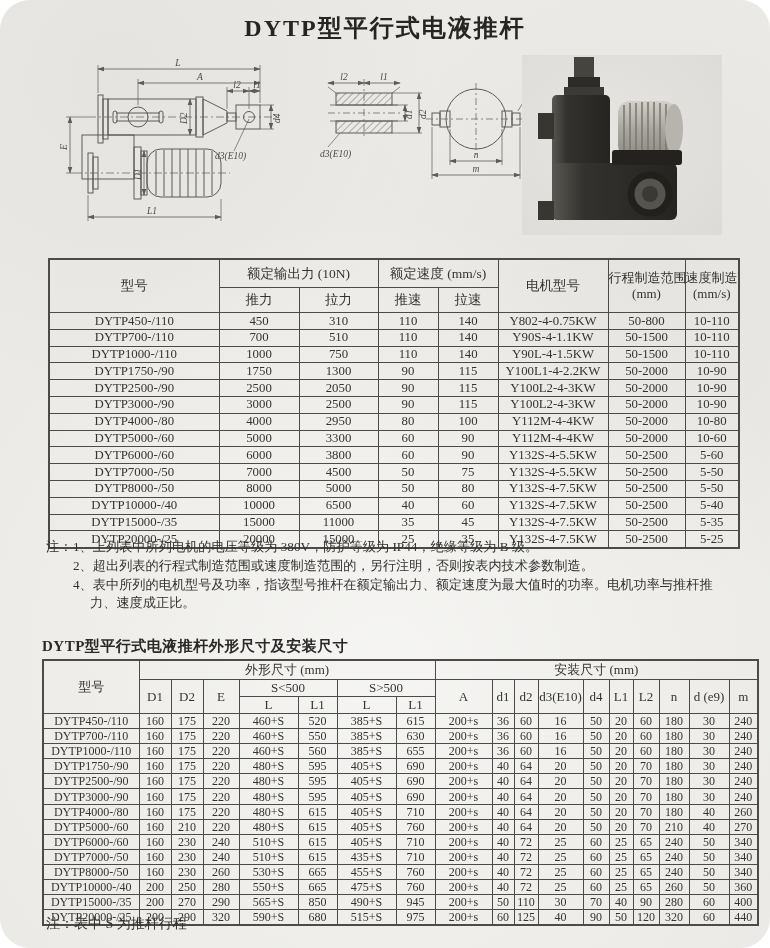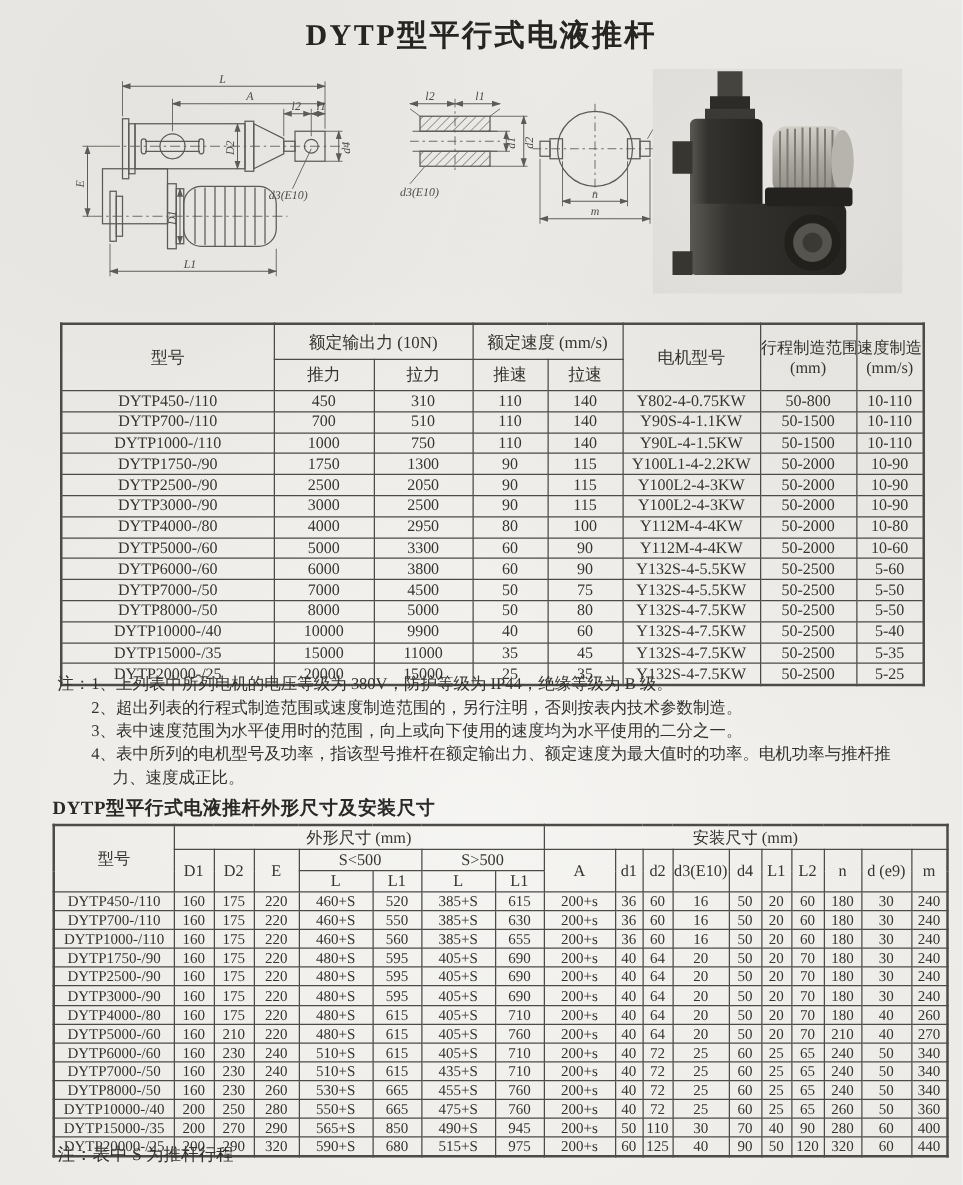--- a/index.html
+++ b/index.html
@@ -5,20 +5,21 @@
   html,body{margin:0;padding:0;}
   .page{
     position:relative;width:770px;height:948px;overflow:hidden;
     background:#ebeae6;
     background-image:
       radial-gradient(circle at 15% 8%, rgba(120,120,115,.06), transparent 30%),
       radial-gradient(circle at 85% 30%, rgba(120,120,115,.05), transparent 35%),
       radial-gradient(circle at 50% 70%, rgba(255,255,255,.5), transparent 60%);
     font-family:"Liberation Serif","DejaVu Serif",serif;
     color:#2e2d2b;
+    border-radius:30px;
   }
   .title{
     position:absolute;top:12px;left:0;width:100%;
     text-align:center;font-size:24px;font-weight:bold;letter-spacing:2px;
     margin:0;color:#262523;
   }
   .figure{position:absolute;top:55px;left:30px;width:500px;height:180px;}
   .photo{position:absolute;top:55px;left:522px;width:200px;height:180px;}
   .section-title{
     position:absolute;left:46px;font-size:15px;font-weight:bold;color:#2a2927;
@@ -375,21 +376,21 @@
           <td>5000</td>
           <td>50</td>
           <td>80</td>
           <td>Y132S-4-7.5KW</td>
           <td>50-2500</td>
           <td>5-50</td>
         </tr>
         <tr>
           <td>DYTP10000-/40</td>
           <td>10000</td>
-          <td>9900</td>
+          <td>6500</td>
           <td>40</td>
           <td>60</td>
           <td>Y132S-4-7.5KW</td>
           <td>50-2500</td>
           <td>5-40</td>
         </tr>
         <tr>
           <td>DYTP15000-/35</td>
           <td>15000</td>
           <td>11000</td>
@@ -410,21 +411,20 @@
           <td>5-25</td>
         </tr>
       </tbody>
   </table>
 
   <div class="notes">
     <span class="lbl">注：</span>
     <div class="items" id="notes-items">
         <div class="note-item">1、上列表中所列电机的电压等级为 380V，防护等级为 IP44，绝缘等级为 B 级。</div>
         <div class="note-item">2、超出列表的行程式制造范围或速度制造范围的，另行注明，否则按表内技术参数制造。</div>
-        <div class="note-item">3、表中速度范围为水平使用时的范围，向上或向下使用的速度均为水平使用的二分之一。</div>
         <div class="note-item">4、表中所列的电机型号及功率，指该型号推杆在额定输出力、额定速度为最大值时的功率。电机功率与推杆推力、速度成正比。</div>
       </div>
   </div>
 
   <div class="section-title st2">DYTP型平行式电液推杆外形尺寸及安装尺寸</div>
 
   <table class="t2">
     <colgroup>
       <col style="width:96px">
         <col style="width:32px">

